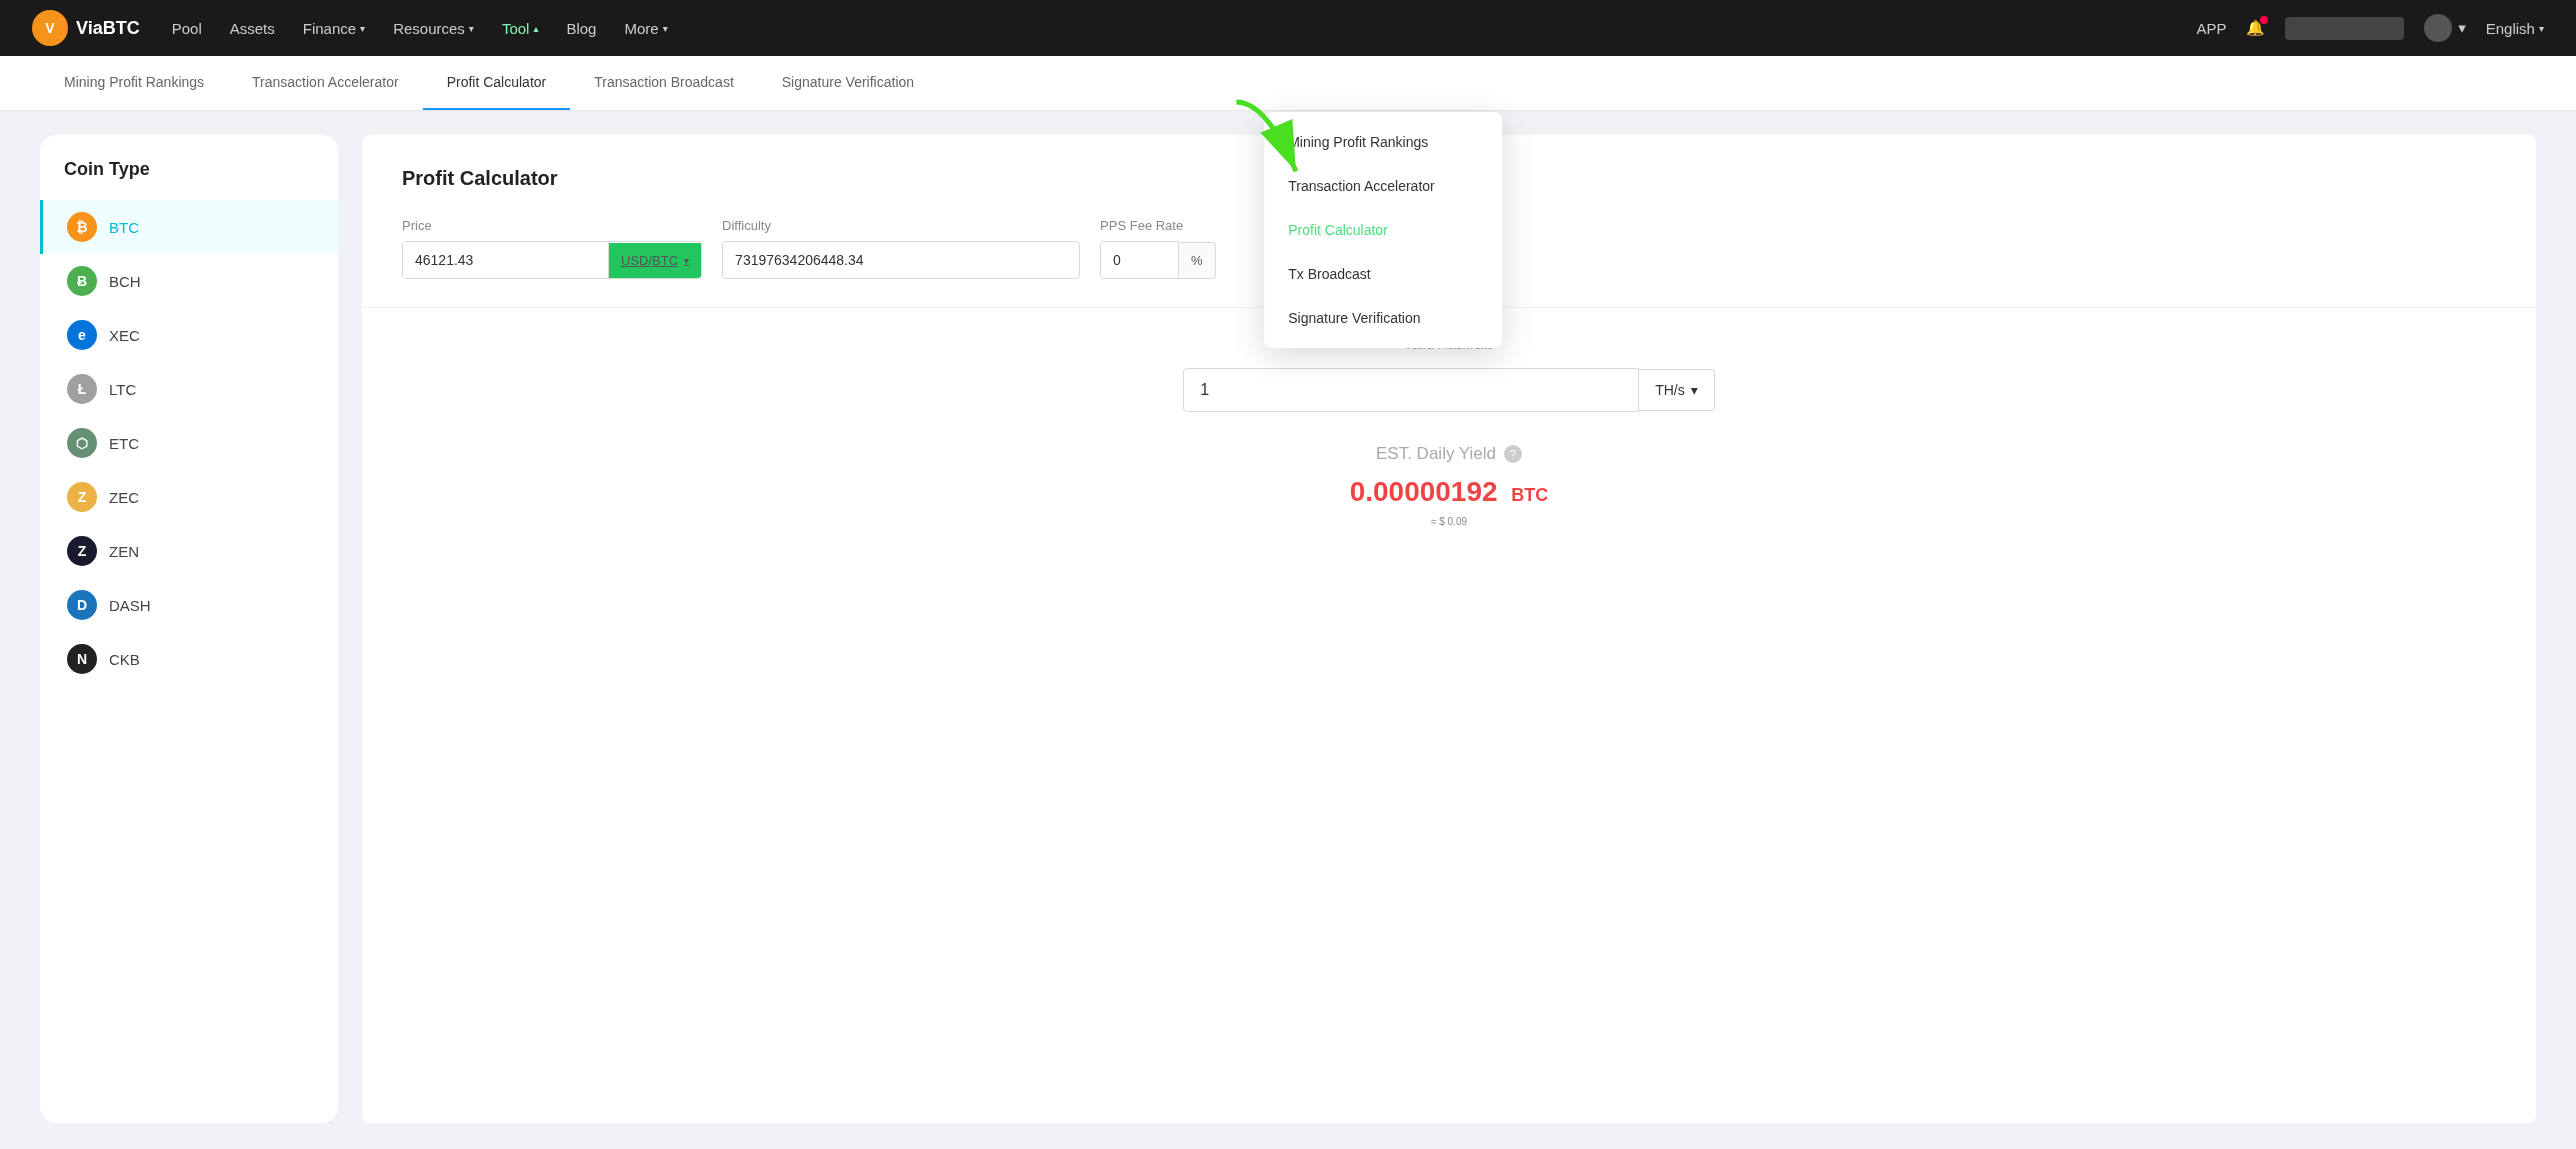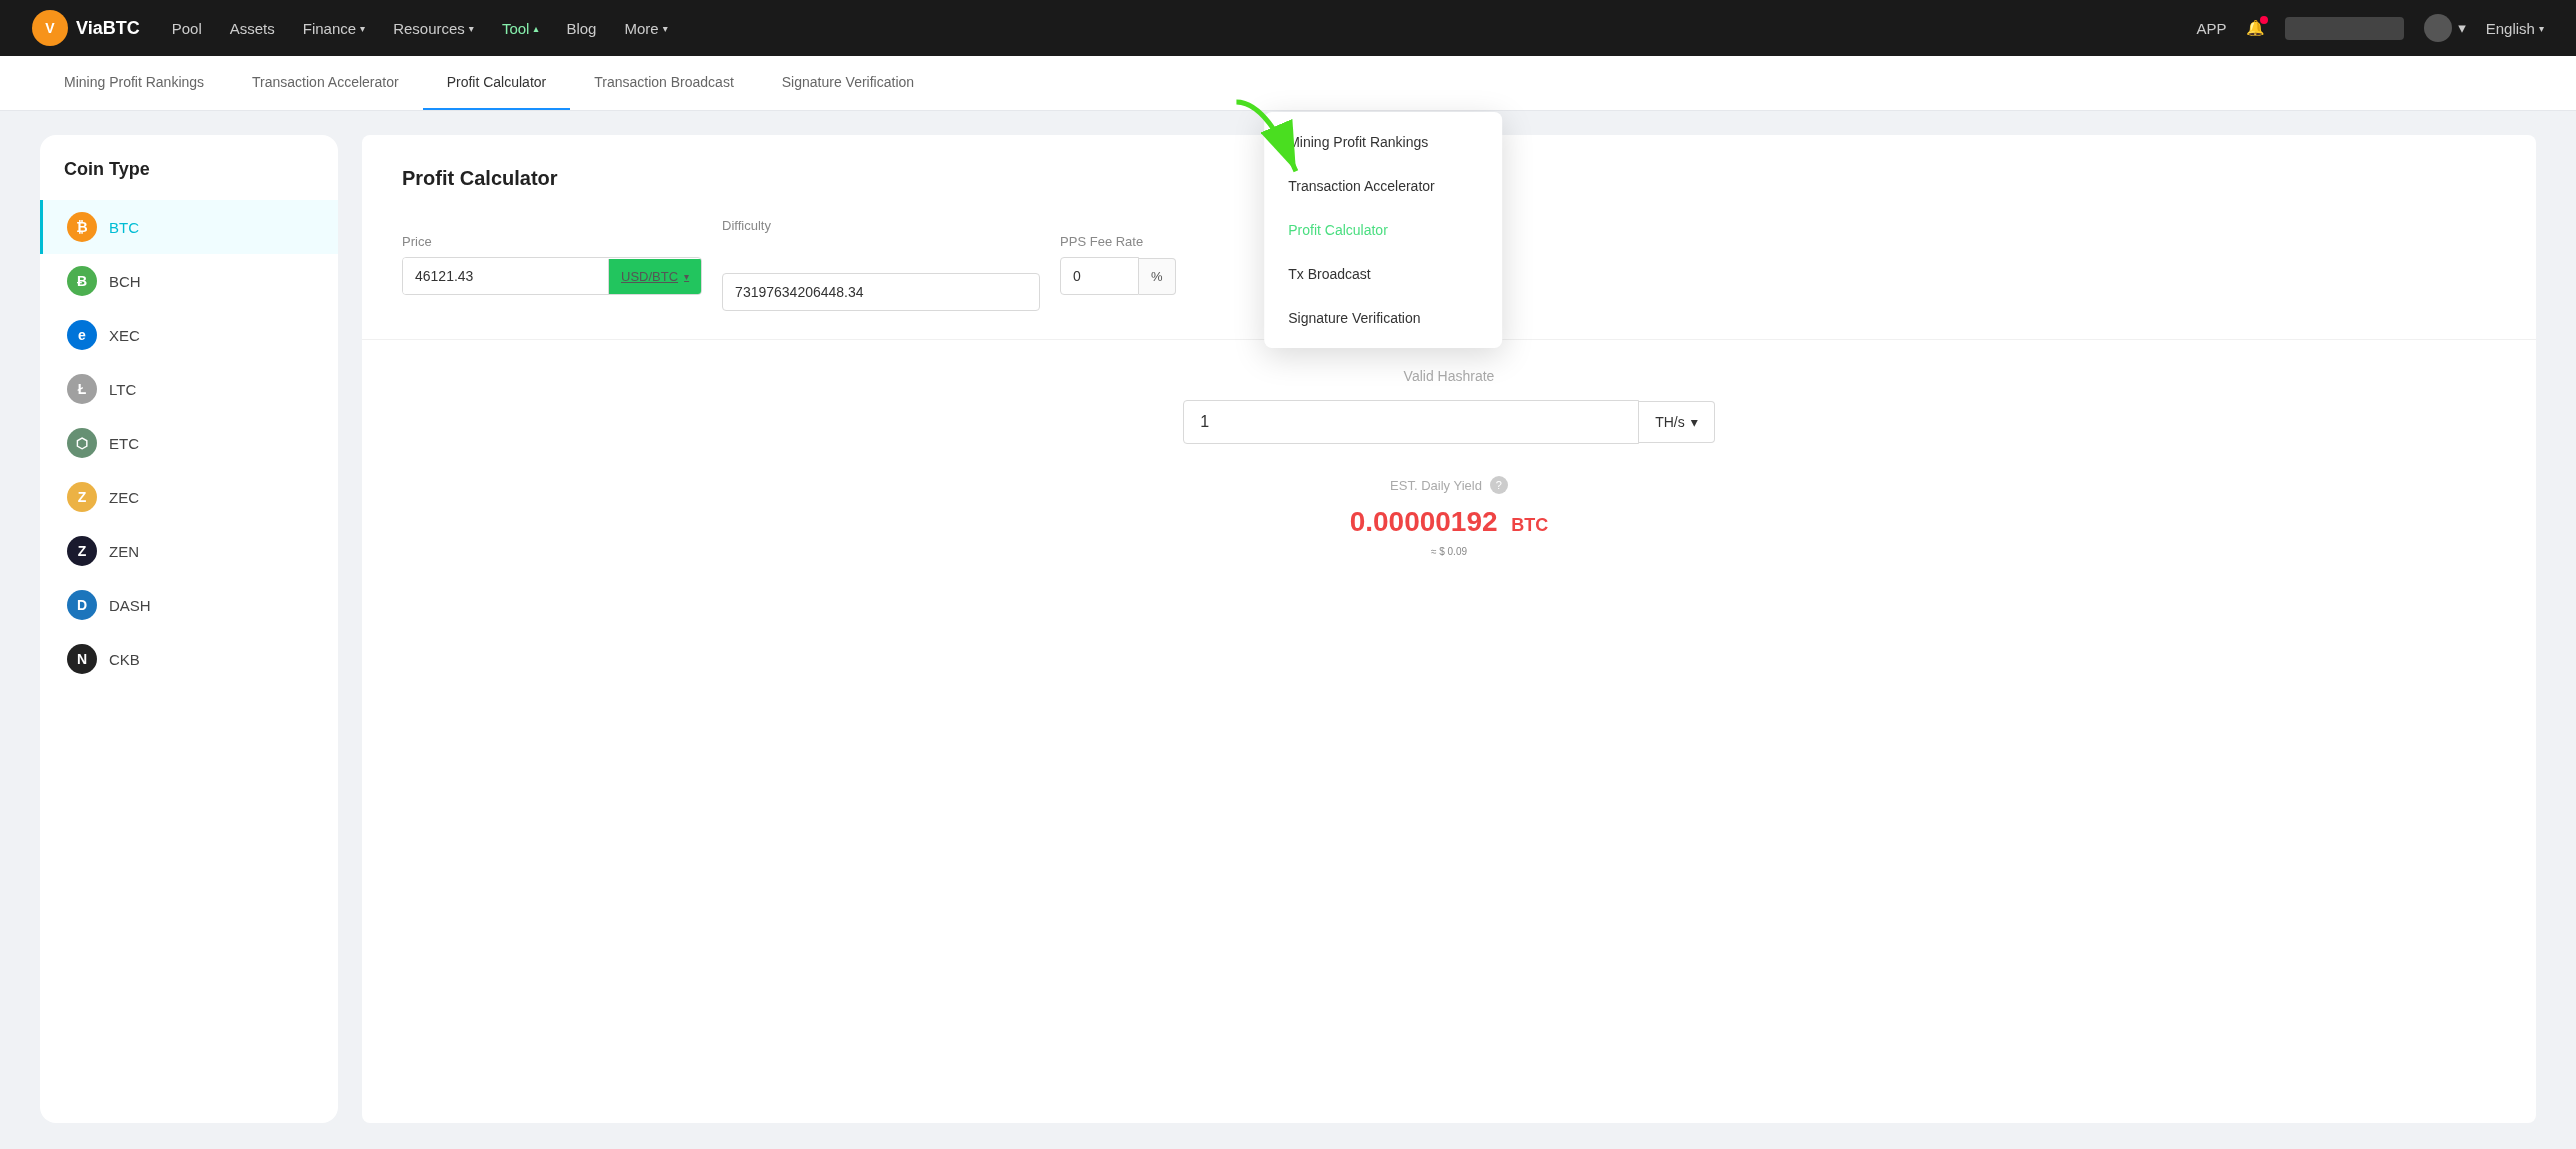--- a/index.html
+++ b/index.html
@@ -315,21 +315,21 @@
     }
 
     
     .yield-label-row {
       display: flex;
       align-items: center;
       gap: 8px;
       margin-bottom: 12px;
     }
     .yield-label {
-      font-size: 13px;
+      font-size: 17px;
       color: #aaa;
     }
     .help-icon {
       width: 18px;
       height: 18px;
       border-radius: 50%;
       background: #ccc;
       color: white;
       display: flex;
       align-items: center;
@@ -514,21 +514,21 @@
           <input type="text" value="46121.43" style="">
           <div class="input-suffix">
             <span>USD/BTC</span>
             <span class="arr">▾</span>
           </div>
         </div>
       </div>
 
       <div class="input-group">
         <label>Difficulty</label>
-        <input type="text" class="standalone-input" style="width: 318px; margin-top: 32px;" value="73197634206448.34">
+        <input type="text" class="standalone-input" style="width: 358px;" value="73197634206448.34">
       </div>
 
       <div class="input-group">
         <label>PPS Fee Rate</label>
         <div class="pps-group">
           <input type="text" class="pps-input" value="0" style="">
           <div class="percent-suffix">%</div>
         </div>
       </div>
     </div>

